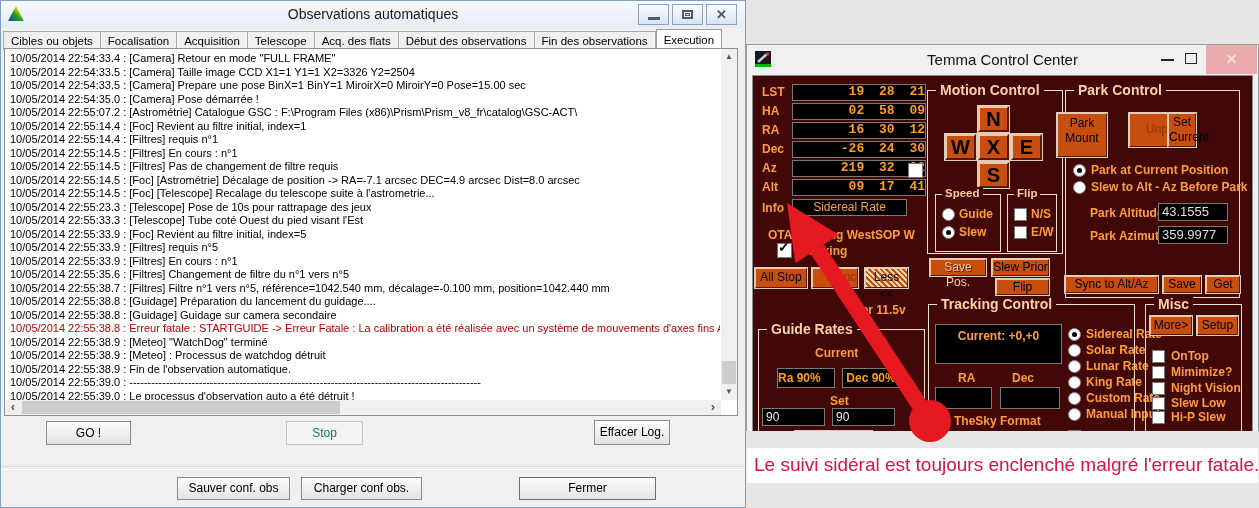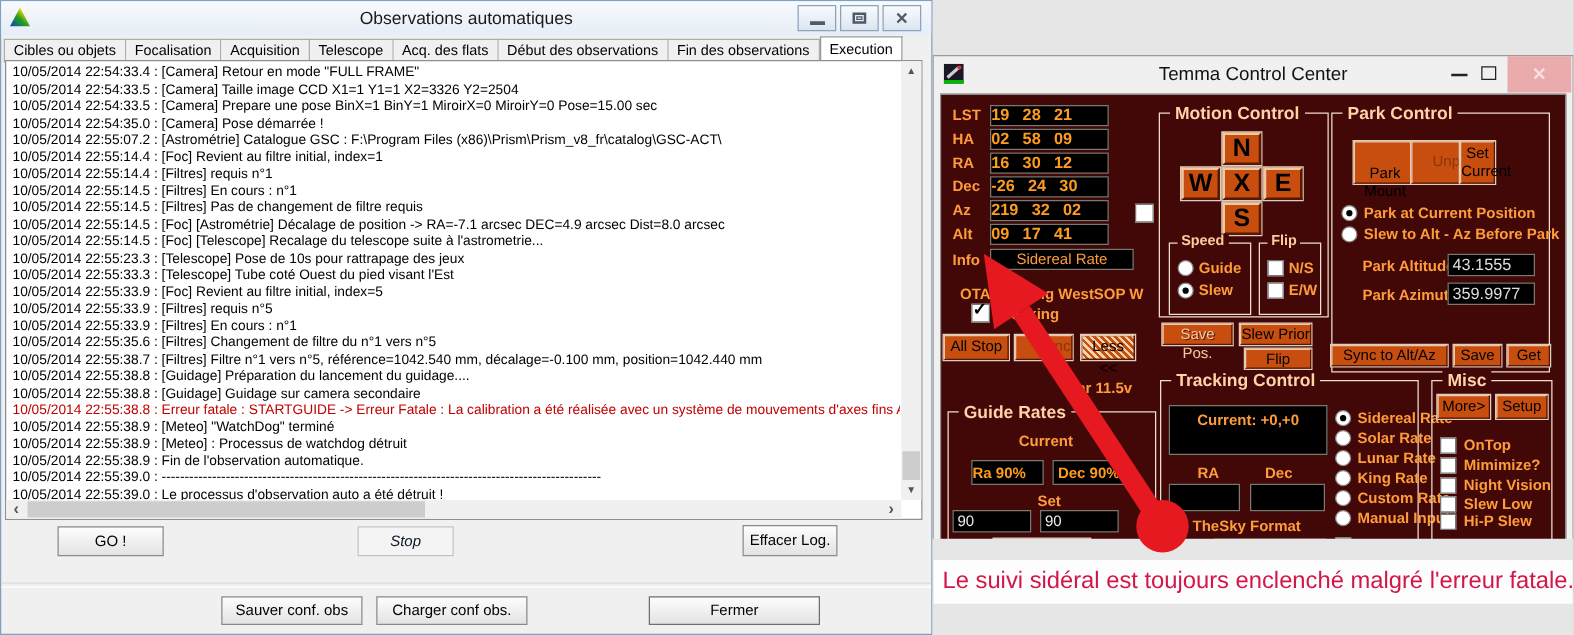--- a/index.html
+++ b/index.html
@@ -31,40 +31,40 @@
   #logtext{position:absolute;left:1px;top:1px;right:17px;bottom:15px;overflow:hidden;padding:2px 0 0 4px;}
   .logline{font-size:11px;line-height:13.5px;white-space:nowrap;color:#000;}
   .logline.err{color:#c00000;}
   #vscroll{position:absolute;right:0;top:0;width:16px;bottom:15px;background:#f0f0f0;}
   #hscroll{position:absolute;left:0;right:16px;bottom:0;height:15px;background:#f0f0f0;}
   .sbtn{position:absolute;background:#f0f0f0;color:#555;text-align:center;}
   .sthumb{position:absolute;background:#cdcdcd;}
 
   .wbtn{position:absolute;box-sizing:border-box;background:linear-gradient(#fdfdfd,#e3e3e3);
         border:1px solid #8a8a8a;font-size:12px;color:#000;text-align:center;}
-  .wbtn.disabled{color:#0f172a;border-color:#c4c4c4;background:#f4f4f4;font-style:italic;}
+  .wbtn.disabled{color:#0f766e;border-color:#c4c4c4;background:#f4f4f4;}
   #obs-sep{position:absolute;left:0;top:465px;width:744px;height:2px;
            border-top:1px solid #dcdcdc;border-bottom:1px solid #ffffff;}
 
   
   #temma-win{position:absolute;left:746px;top:0;width:513px;height:431px;background:#f0f0f0;
              border:1px solid #9b9b9b;box-sizing:border-box;margin-top:44px;}
   #temma-title{position:absolute;left:0;right:0;top:6px;text-align:center;font-size:15px;color:#111;}
   #temma-close{position:absolute;left:459px;top:0;width:51px;height:29px;background:#eaabad;}
   #temma-close span{display:block;text-align:center;line-height:29px;font-size:14px;color:#f8dfe0;font-weight:bold;}
   #temma-min{position:absolute;left:414px;top:14px;width:13px;height:2px;background:#222;}
   #temma-max{position:absolute;left:438px;top:8px;width:12px;height:11px;border:1px solid #222;box-sizing:border-box;}
 
   #panel{position:absolute;left:5px;top:30px;width:501px;height:394px;background:#420707;
          border:1px solid #8d8d8d;box-sizing:border-box;}
 
   .lbl{position:absolute;color:#ff9c3a;font-size:12px;font-weight:bold;white-space:nowrap;text-align:center;}
-  .led{position:absolute;width:95px;height:17px;background:#000;border:1px solid #7d776d;box-sizing:border-box;
-       color:#ff9c1e;font-family:Liberation Sans, sans-serif;font-weight:bold;font-size:13px;
-       text-align:left;line-height:14px;word-spacing:7px;}
+  .led{position:absolute;width:134px;height:17px;background:#000;border:1px solid #7d776d;box-sizing:border-box;
+       color:#ff9c1e;font-family:Liberation Mono, monospace;font-weight:bold;font-size:13px;
+       text-align:right;line-height:14px;word-spacing:7px;}
   .infobox{position:absolute;width:115px;height:17px;background:#000;border:1px solid #7d776d;box-sizing:border-box;
        color:#ff9c3a;font-size:12px;text-align:center;line-height:15px;}
   .grp{position:absolute;border:1px solid #efe0cd;box-sizing:border-box;}
   .gtitle{position:absolute;top:-9px;left:8px;background:#420707;padding:0 4px;color:#ffd2a8;
           font-weight:bold;font-size:14px;white-space:nowrap;}
   .sgtitle{position:absolute;top:-8px;left:6px;background:#420707;padding:0 3px;color:#ffcc99;
            font-weight:bold;font-size:11.5px;white-space:nowrap;}
   .obtn{position:absolute;box-sizing:border-box;background:#c84e10;
         border:1px solid;border-color:#f0c9a2 #571700 #571700 #f0c9a2;
         box-shadow:0 0 0 1px #d8cfc2;color:#000;font-size:12px;text-align:center;cursor:default;}
@@ -247,21 +247,21 @@
       <div class="chk" style="left:261px;top:150px"></div>
       <div class="lbl" style="left:278px;top:149px">E/W</div>
 
       <div class="obtn emboss" style="left:177px;top:183px;width:56px;height:17px;line-height:15px">Save Pos.</div>
       <div class="obtn" style="left:239px;top:183px;width:57px;height:17px;line-height:15px">Slew Prior</div>
       <div class="obtn" style="left:243px;top:203px;width:53px;height:16px;line-height:14px">Flip Mount</div>
 
       <div class="grp" style="left:312px;top:14px;width:175px;height:208px">
         <span class="gtitle">Park Control</span>
       </div>
-      <div class="obtn" style="left:330px;top:37px;width:50px;height:34px;line-height:15px;padding-top:17px">Park Mount</div>
+      <div class="obtn" style="left:304px;top:37px;width:50px;height:44px;line-height:15px;padding-top:2px">Park Mount</div>
       <div class="obtn dim" style="left:376px;top:37px;width:50px;height:34px;line-height:31px">Unpark</div>
       <div class="obtn" style="left:415px;top:37px;width:28px;height:34px;line-height:15px;padding-top:1px">Set Current</div>
       <div class="radio sel" style="left:320px;top:88px"></div>
       <div class="lbl" style="left:338px;top:87px">Park at Current Position</div>
       <div class="radio" style="left:320px;top:105px"></div>
       <div class="lbl" style="left:338px;top:104px">Slew to Alt - Az Before Park</div>
       <div class="lbl" style="left:337px;top:130px">Park Altitude</div>
       <div class="blackbox" style="left:405px;top:127px;width:70px;height:18px;color:#dedede;font-size:13px;line-height:16px;padding-left:3px">43.1555</div>
       <div class="lbl" style="left:337px;top:153px">Park Azimuth</div>
       <div class="blackbox" style="left:405px;top:150px;width:70px;height:18px;color:#dedede;font-size:13px;line-height:16px;padding-left:3px">359.9977</div>

